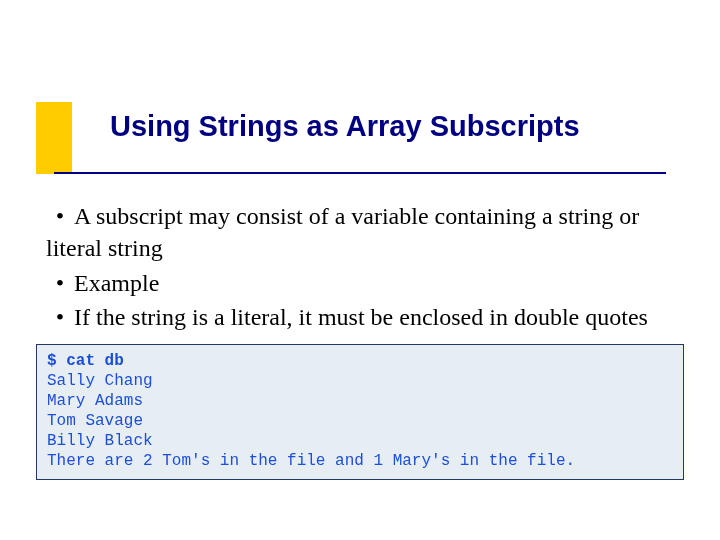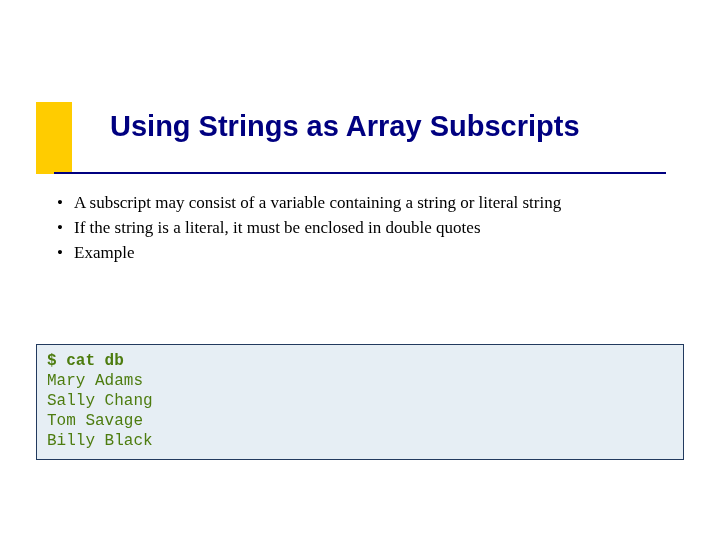--- a/index.html
+++ b/index.html
@@ -1,41 +1,42 @@
 <!DOCTYPE html>
 <html><head>
 <meta charset="utf-8">
 <style>
   * { margin: 0; padding: 0; box-sizing: border-box; }
   html, body { width: 720px; height: 540px; background: #fff; font-family: Georgia, 'Times New Roman', serif; }
   .slide { position: relative; width: 603px; height: 540px; padding: 13px; }
   .accent-block { position: absolute; left: 36px; top: 102px; width: 36px; height: 72px; background: #ffcc00; z-index: 0; }
   .title { position: absolute; left: 110px; top: 110px; font-family: Verdana, Arial, sans-serif; font-weight: bold; font-size: 29px; color: #000080; z-index: 2; }
   .underline { position: absolute; left: 54px; top: 172px; width: 612px; height: 2px; background: #000080; z-index: 1; }
-  .bullets { position: absolute; left: 46px; top: 192px; width: 650px; font-size: 17px; color: #000; line-height: 1.35; }
+  .bullets { position: absolute; left: 46px; top: 200px; width: 650px; font-size: 24px; color: #000; line-height: 1.35; }
   .bullets li { list-style: none; margin-bottom: 2px; }
   .bullets .dot { display: inline-block; width: 28px; text-align: center; }
   .wrap { padding-left: 0; }
-  .codeblock { position: absolute; left: 36px; top: 344px; width: 648px; background: #e6eef4; border: 1px solid #223a5e; padding: 6px 10px 8px 10px; font-family: 'Courier New', Courier, monospace; font-size: 16px; line-height: 1.25; color: #4d7c0f; }
+  .codeblock { position: absolute; left: 36px; top: 344px; width: 648px; background: #e6eef4; border: 1px solid #223a5e; padding: 6px 10px 8px 10px; font-family: 'Courier New', Courier, monospace; font-size: 16px; line-height: 1.25; color: #1d4ed8; }
   .codeblock .cmd { font-weight: bold; }
 </style>
 </head>
 <body>
 
 <div class="slide">
   <div class="accent-block"></div>
   <div class="title">Using Strings as Array Subscripts</div>
   <div class="underline"></div>
 
   <ul class="bullets">
     <li class="wrap"><span class="dot">•</span><span>A subscript may consist of a variable containing a string or literal string</span></li>
+    <li class="wrap"><span class="dot">•</span><span>Example</span></li>
     <li class="wrap"><span class="dot">•</span><span>If the string is a literal, it must be enclosed in double quotes</span></li>
-    <li class="wrap"><span class="dot">•</span><span>Example</span></li>
   </ul>
 
   <div class="codeblock">
     <div class="cmd">$ cat db</div>
+    <div>Sally Chang</div>
     <div>Mary Adams</div>
-    <div>Sally Chang</div>
     <div>Tom Savage</div>
     <div>Billy Black</div>
+    <div>There are 2 Tom's in the file and 1 Mary's in the file.</div>
   </div>
 </div>
 
 </body></html>

